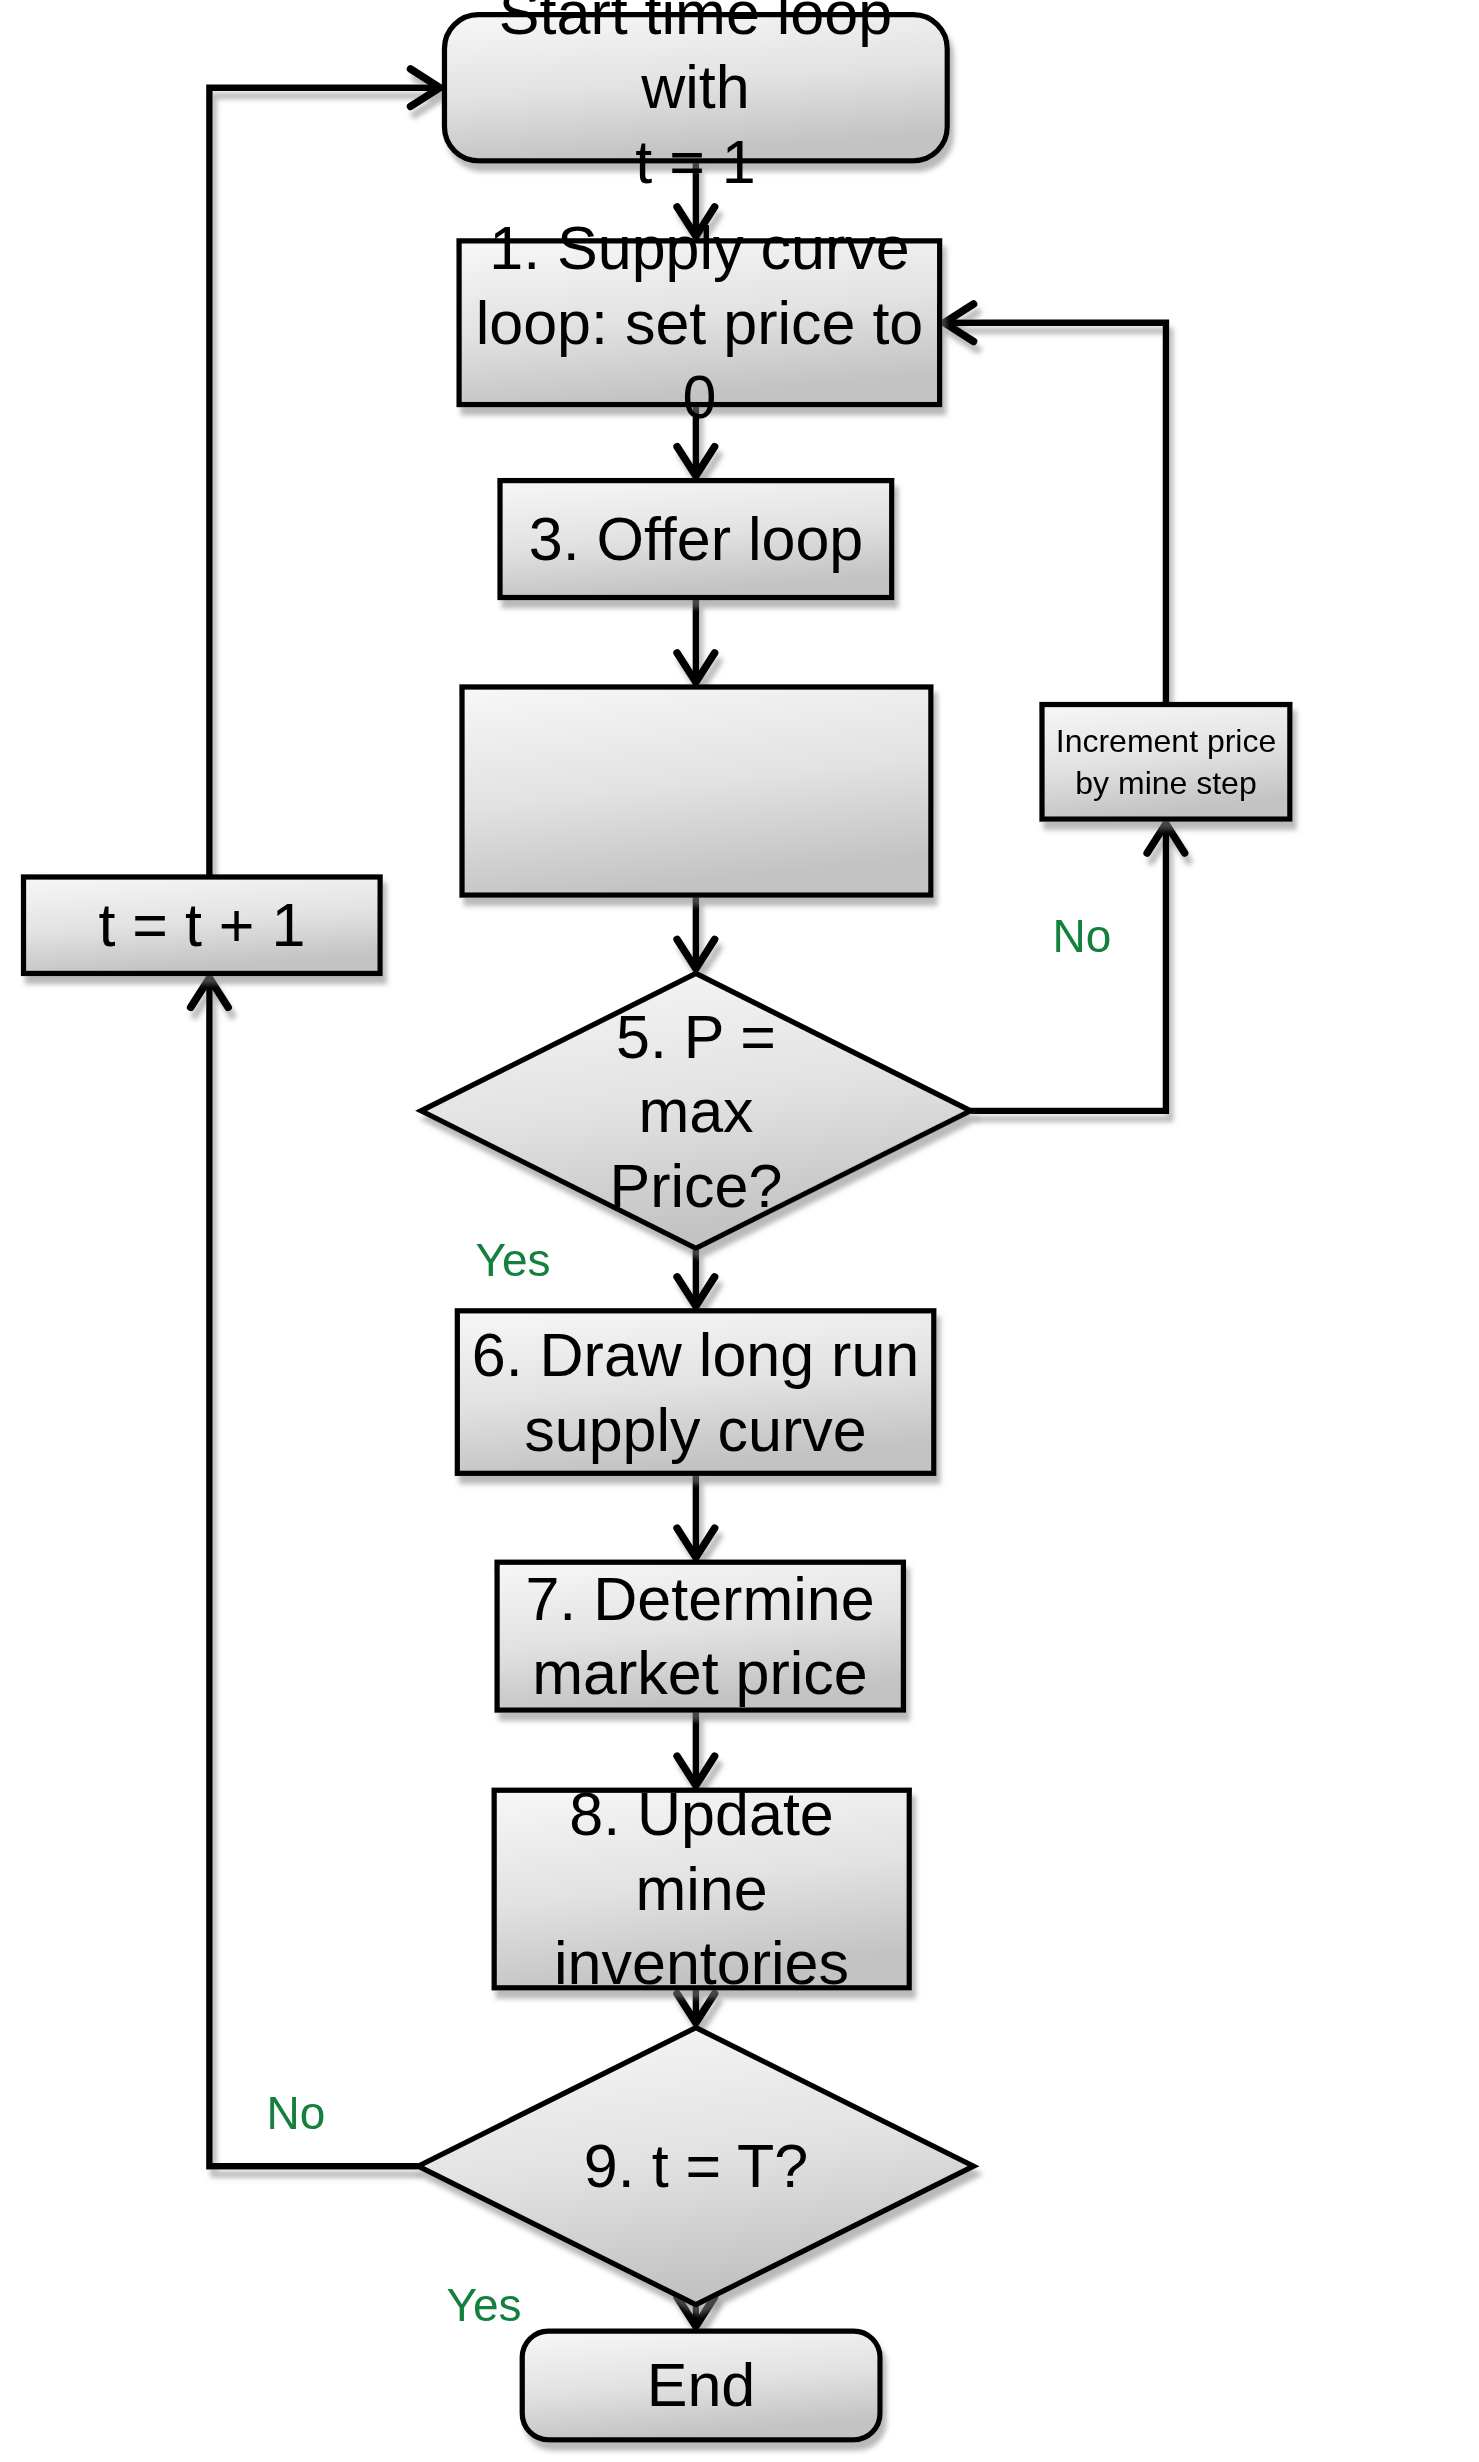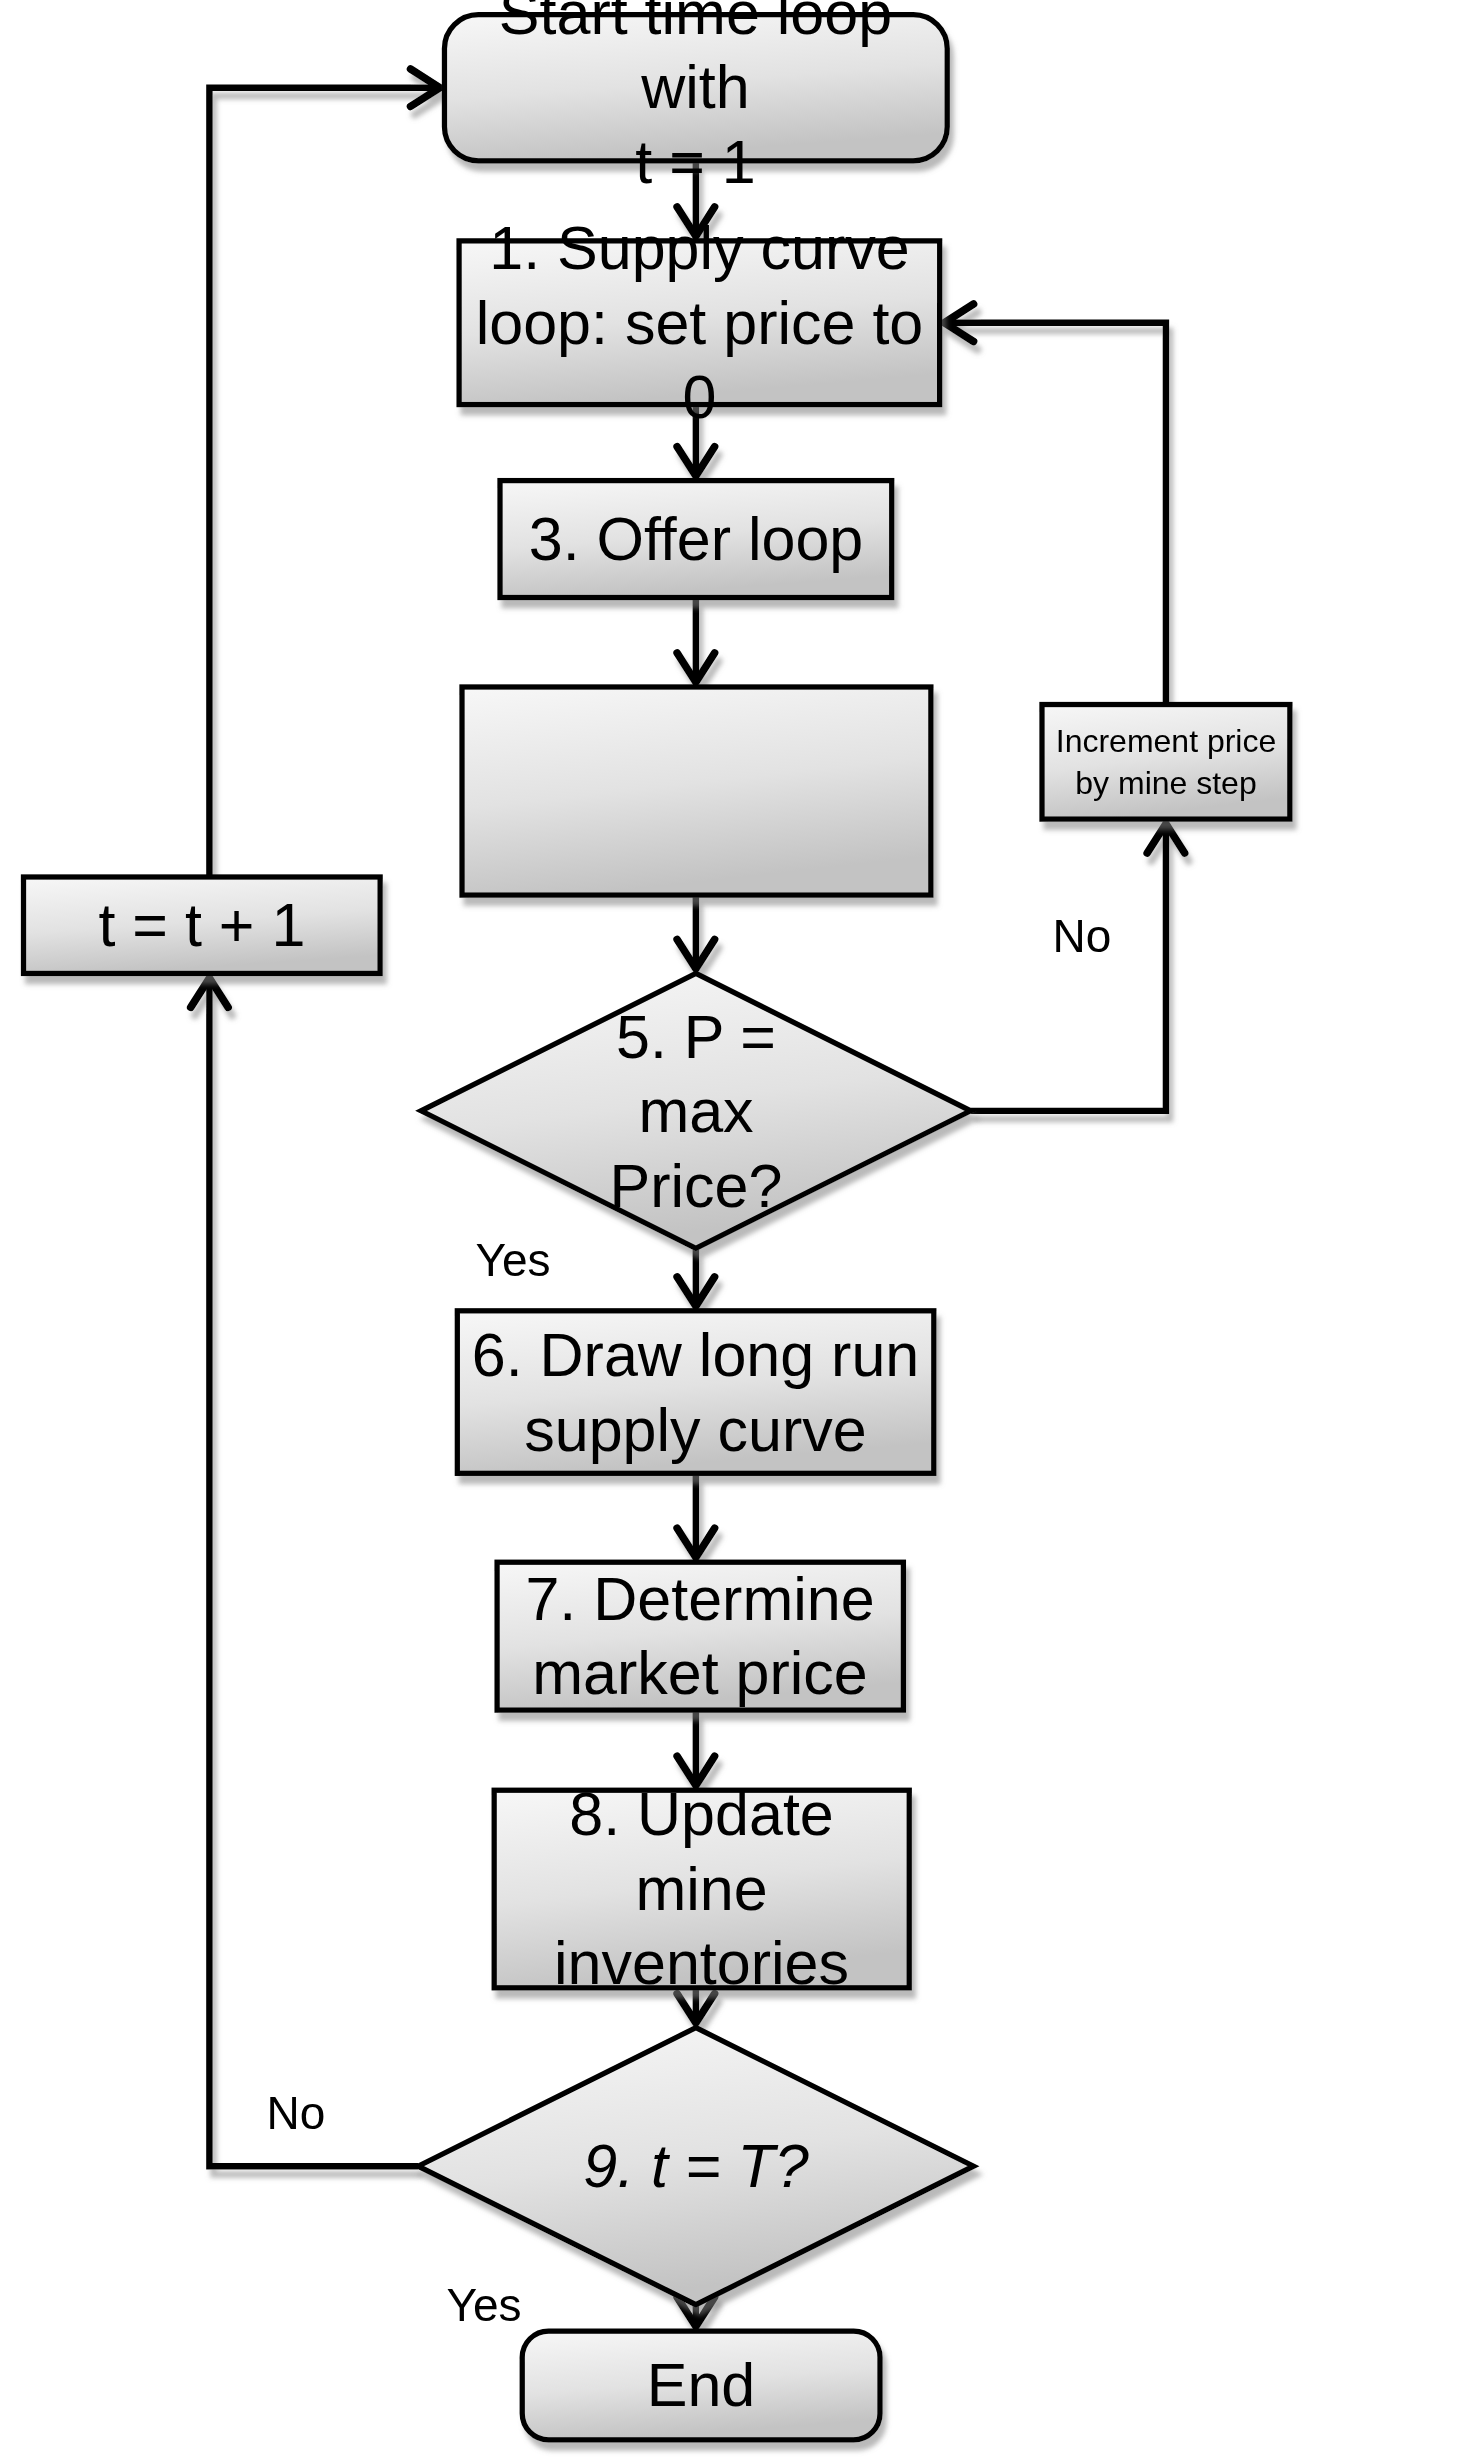--- a/index.html
+++ b/index.html
@@ -24,21 +24,21 @@
     color: #000000;
     pointer-events: none;
   }
   .node-text.small { font-size: 32px; line-height: 1.3; }
   .edge-label {
     position: absolute;
     display: flex;
     align-items: center;
     justify-content: center;
     font-size: 46px;
-    color: #000000;
+    color: #15803d;
     pointer-events: none;
   }
 </style>
 </head>
 <body>
 
 <div id="canvas">
 
   <svg id="diagram-svg" width="1480" height="2462" viewBox="0 0 2531 4211">
     <defs>
@@ -97,21 +97,21 @@
 Price?</div>
   <div class="node-text small" style="left:1042px; top:705px; width:248px; height:115px;">Increment price
 by mine step</div>
   <div class="node-text" style="left:457px; top:1311px; width:477px; height:163px;">6. Draw long run
 supply curve</div>
   <div class="node-text" style="left:497px; top:1562px; width:406px; height:148px;">7. Determine
 market price</div>
   <div class="node-text" style="left:494px; top:1790px; width:415px; height:198px;">8. Update
 mine
 inventories</div>
-  <div class="node-text" style="left:418px; top:2028px; width:556px; height:277px;font-style:italic;">9. t = T?</div>
+  <div class="node-text" style="left:418px; top:2028px; width:556px; height:277px;">9. t = T?</div>
   <div class="node-text" style="left:23.4px; top:877px; width:357px; height:96px;">t = t + 1</div>
   <div class="node-text" style="left:522px; top:2331px; width:358px; height:109px;">End</div>
 
   <div class="edge-label" style="left:1035px; top:909px; width:94px; height:53px;">No</div>
   <div class="edge-label" style="left:465px; top:1233px; width:96px; height:53px;">Yes</div>
   <div class="edge-label" style="left:249px; top:2086px; width:94px; height:53px;">No</div>
   <div class="edge-label" style="left:436px; top:2278px; width:96px; height:53px;">Yes</div>
 
 </div>
 

